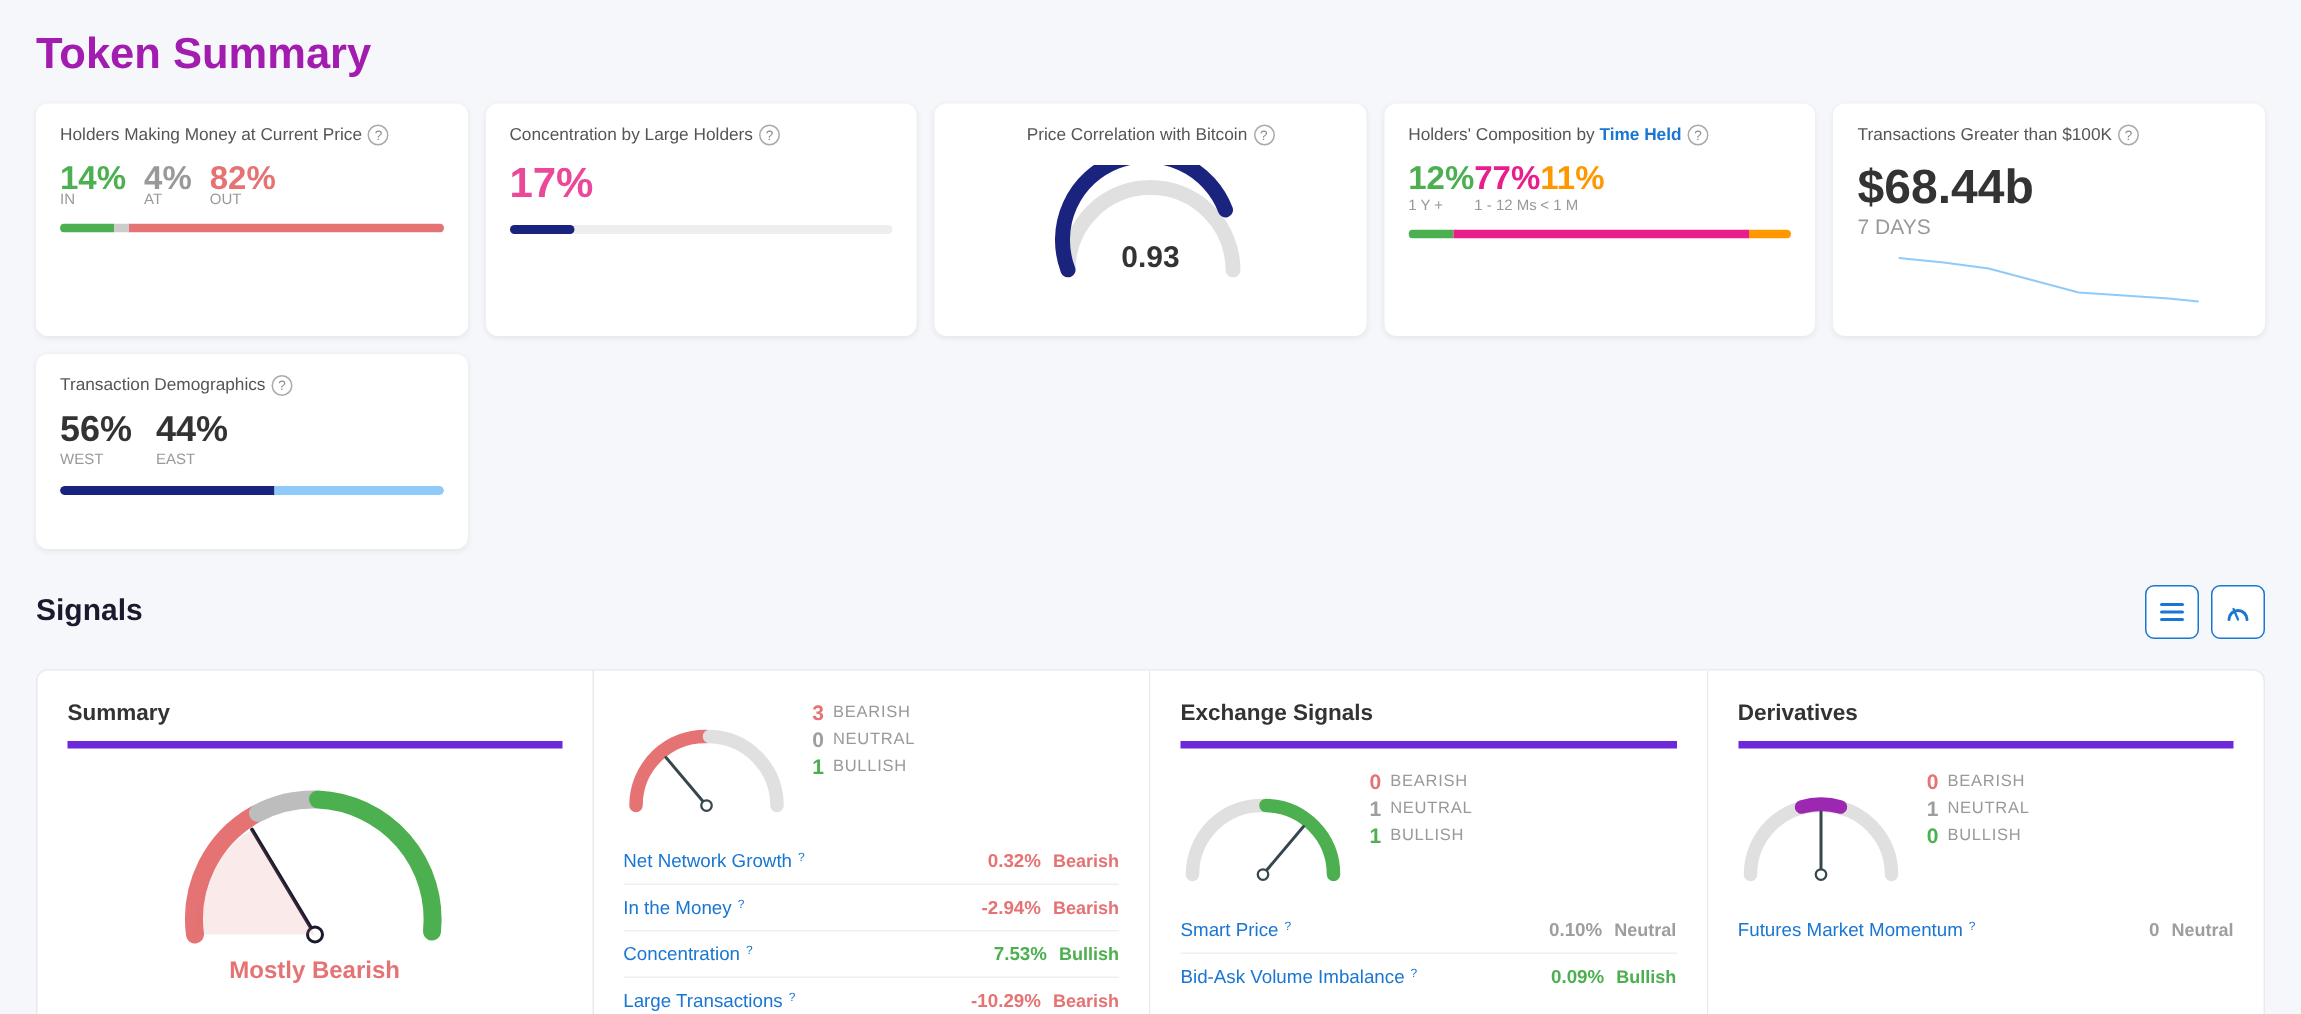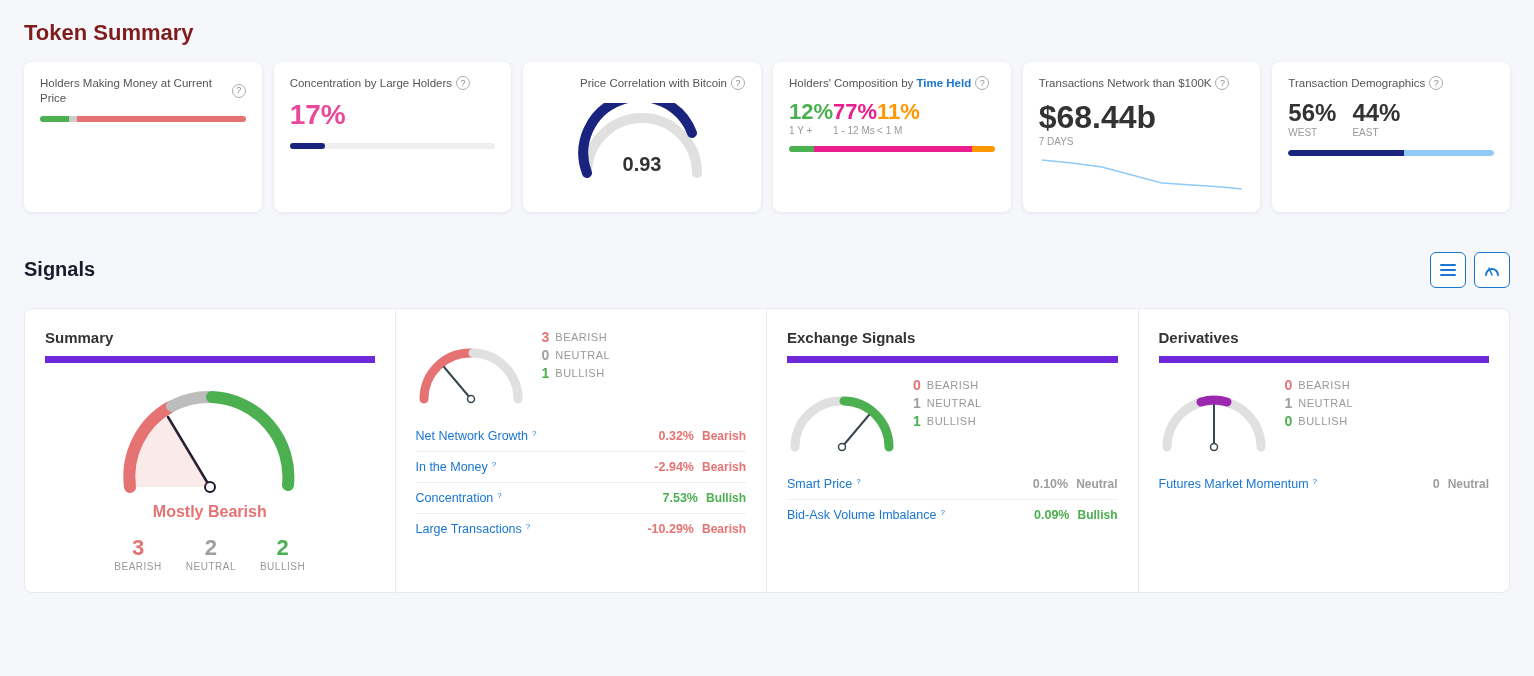--- a/index.html
+++ b/index.html
@@ -1,28 +1,28 @@
 <!DOCTYPE html>
 <html><head>
   <meta charset="utf-8">
   <style>
     * { box-sizing: border-box; margin: 0; padding: 0; }
     body { font-family: -apple-system, BlinkMacSystemFont, 'Segoe UI', sans-serif; background: #f5f7fa; color: #333; font-size: 13px; }
     
     .page { padding: 20px 24px; }
     
-    h1 { font-size: 22px; font-weight: 700; margin-bottom: 16px; color: #7f1d1d; }
+    h1 { font-size: 29px; font-weight: 700; margin-bottom: 16px; color: #a21caf; }
     h2 { font-size: 20px; font-weight: 700; color: #1a1a2e; }
     
     
     .token-summary-grid {
       display: grid;
-      grid-template-columns: repeat(6, 1fr);
+      grid-template-columns: repeat(5, 1fr);
       gap: 12px;
-      margin-bottom: 40px;
+      margin-bottom: 24px;
     }
     
     .card {
       background: #fff;
       border-radius: 8px;
       padding: 14px 16px;
       box-shadow: 0 1px 4px rgba(0,0,0,0.08);
       min-height: 130px;
     }
     
@@ -70,21 +70,21 @@
     .gauge-container { display: flex; flex-direction: column; align-items: center; margin-top: 4px; }
     
     
     .holders-comp-row { display: flex; margin-bottom: 6px; }
     .hc-pct { font-size: 22px; font-weight: 700; }
     .hc-label { font-size: 10px; color: #999; }
     .hc-bar { height: 6px; border-radius: 3px; display: flex; overflow: hidden; margin-top: 10px; }
     
     
     .tx-value { font-size: 32px; font-weight: 700; color: #333; }
-    .tx-label { font-size: 10px; color: #999; margin-bottom: 4px; }
+    .tx-label { font-size: 14px; color: #999; margin-bottom: 4px; }
     
     
     .demo-row { display: flex; gap: 16px; margin-bottom: 8px; }
     .demo-pct { font-size: 24px; font-weight: 700; color: #333; }
     .demo-label { font-size: 10px; color: #999; }
     .demo-bar { height: 6px; border-radius: 3px; display: flex; overflow: hidden; margin-top: 12px; }
     
     
     .signals-header {
       display: flex;
@@ -113,21 +113,21 @@
       padding: 20px;
       border: 1px solid #e8eaf0;
       border-radius: 0;
     }
     .signal-section:first-child { border-radius: 8px 0 0 8px; }
     .signal-section:last-child  { border-radius: 0 8px 8px 0; }
     
     .signal-section-title {
       font-size: 15px; font-weight: 600; color: #333;
       margin-bottom: 14px;
-      border-bottom: 7px solid #6d28d9;
+      border-bottom: 5px solid #6d28d9;
       padding-bottom: 10px;
     }
     
     
     .signal-counts { display: flex; flex-direction: column; gap: 2px; font-size: 12px; }
     .signal-count-row { display: flex; align-items: center; gap: 6px; }
     .count-num { font-size: 14px; font-weight: 700; }
     .count-num.bearish { color: #e57373; }
     .count-num.neutral { color: #9e9e9e; }
     .count-num.bullish { color: #4caf50; }
@@ -178,39 +178,53 @@
 
   <h1>Token Summary</h1>
 
   <div class="token-summary-grid">
 
     <div class="card">
       <div class="card-title">
         <span>Holders Making Money at Current Price</span>
         <span class="question-icon">?</span>
       </div>
+      <div class="holders-row">
+        <div>
+          <div class="pct green">14%</div>
+          <div class="pct-label">IN</div>
+        </div>
+        <div>
+          <div class="pct gray">4%</div>
+          <div class="pct-label">AT</div>
+        </div>
+        <div>
+          <div class="pct red">82%</div>
+          <div class="pct-label">OUT</div>
+        </div>
+      </div>
       <div class="bar-strip">
         <div class="bar-green" style="width:14%"></div>
         <div class="bar-gray" style="width:4%"></div>
         <div class="bar-red" style="width:82%"></div>
       </div>
     </div>
 
     <div class="card">
       <div class="card-title">
         <span>Concentration by Large Holders</span>
         <span class="question-icon">?</span>
       </div>
       <div class="concentration-value">17%</div>
       <div class="concentration-bar">
         <div class="concentration-bar-fill" style="width:17%"></div>
       </div>
     </div>
 
-    <div class="card" style="display:flex;flex-direction:column;align-items:flex-end;">
+    <div class="card" style="display:flex;flex-direction:column;align-items:center;">
       <div class="card-title">
         <span>Price Correlation with Bitcoin</span>
         <span class="question-icon">?</span>
       </div>
       <div class="gauge-container" style="width:100%;margin-top:4px;">
         <svg width="130" height="75" viewBox="0 0 130 75">
 
           <path d="M 10 70 A 55 55 0 0 1 120 70" fill="none" stroke="#e0e0e0" stroke-width="10" stroke-linecap="round"></path>
 
           <path d="M 10 70 A 55 55 0 0 1 115 30" fill="none" stroke="#1a237e" stroke-width="10" stroke-linecap="round"></path>
@@ -240,21 +254,21 @@
       </div>
       <div class="hc-bar">
         <div style="width:12%;background:#4caf50;"></div>
         <div style="width:77%;background:#e91e8c;"></div>
         <div style="width:11%;background:#ff9800;"></div>
       </div>
     </div>
 
     <div class="card">
       <div class="card-title">
-        <span>Transactions Network than $100K</span>
+        <span>Transactions Greater than $100K</span>
         <span class="question-icon">?</span>
       </div>
       <div class="tx-value">$68.44b</div>
       <div class="tx-label">7 DAYS</div>
       
       <svg width="100%" height="40" viewBox="0 0 200 40" style="margin-top:4px;">
         <polyline points="0,5 30,8 60,12 90,20 120,28 150,30 180,32 200,34" fill="none" stroke="#90caf9" stroke-width="1.5"></polyline>
       </svg>
     </div>
 

